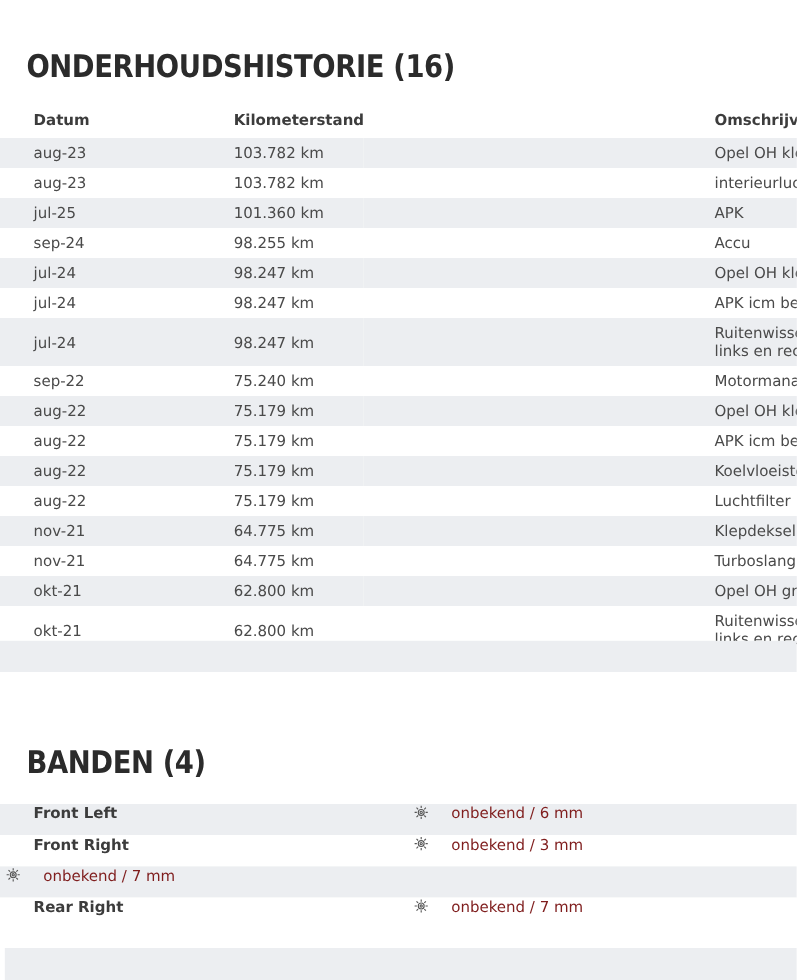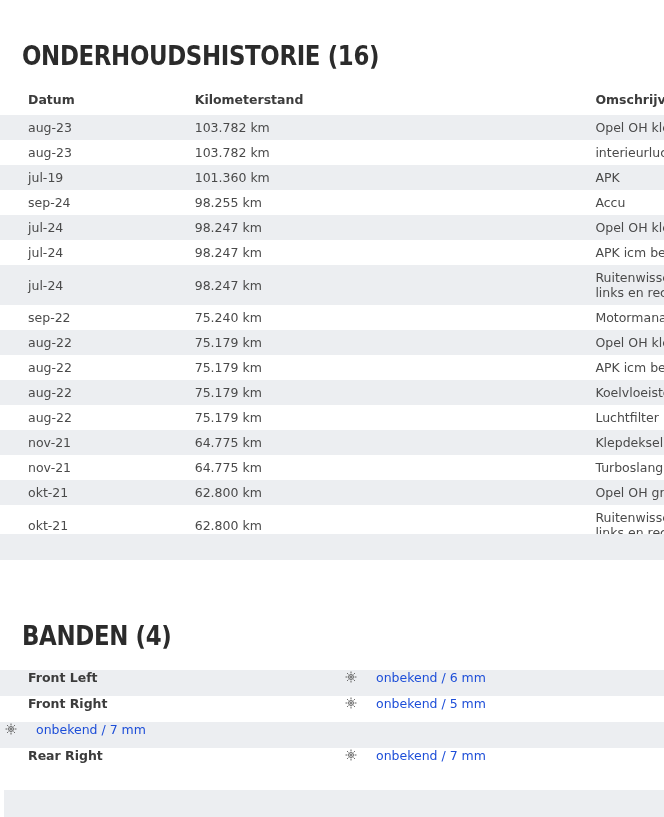--- a/index.html
+++ b/index.html
@@ -128,21 +128,21 @@
   .tyre-icon {
     width: 22px;
     display: flex;
     align-items: center;
     justify-content: center;
     color: #555;
   }
   .tyre-value {
     padding-left: 14px;
     font-size: 12.5px;
-    color: #1d4ed8;
+    color: #7f1d1d;
   }
 
   
   #band-bottom {
     position: absolute;
     left: 0;
     top: 790px;
     width: 664px;
     height: 27px;
     background: #eceef1;
@@ -177,21 +177,21 @@
           <td class="col-date">aug-23</td>
           <td class="col-km">103.782 km</td>
           <td class="col-desc">Opel OH klein</td>
         </tr>
         <tr class="even">
           <td class="col-date">aug-23</td>
           <td class="col-km">103.782 km</td>
           <td class="col-desc">interieurluchtfilter</td>
         </tr>
         <tr class="odd">
-          <td class="col-date">jul-19</td>
+          <td class="col-date">jul-25</td>
           <td class="col-km">101.360 km</td>
           <td class="col-desc">APK</td>
         </tr>
         <tr class="even">
           <td class="col-date">sep-24</td>
           <td class="col-km">98.255 km</td>
           <td class="col-desc">Accu</td>
         </tr>
         <tr class="odd">
           <td class="col-date">jul-24</td>
@@ -278,21 +278,21 @@
         <div class="tyre-label">Front Right</div>
         <div class="tyre-icon">
           <svg width="14" height="14" viewBox="0 0 24 24" aria-hidden="true">
             <g fill="none" stroke="#555555" stroke-width="1.6">
               <circle cx="12" cy="12" r="4.2"></circle>
               <circle cx="12" cy="12" r="1.6"></circle>
               <path d="M12 2.6v3.2M12 18.2v3.2M2.6 12h3.2M18.2 12h3.2M5.3 5.3l2.3 2.3M16.4 16.4l2.3 2.3M18.7 5.3l-2.3 2.3M7.6 16.4l-2.3 2.3"></path>
             </g>
           </svg>
         </div>
-        <div class="tyre-value">onbekend / 5 mm</div>
+        <div class="tyre-value">onbekend / 3 mm</div>
       </div>
       <div class="tyre-row odd">
         <div class="tyre-icon">
           <svg width="14" height="14" viewBox="0 0 24 24" aria-hidden="true">
             <g fill="none" stroke="#555555" stroke-width="1.6">
               <circle cx="12" cy="12" r="4.2"></circle>
               <circle cx="12" cy="12" r="1.6"></circle>
               <path d="M12 2.6v3.2M12 18.2v3.2M2.6 12h3.2M18.2 12h3.2M5.3 5.3l2.3 2.3M16.4 16.4l2.3 2.3M18.7 5.3l-2.3 2.3M7.6 16.4l-2.3 2.3"></path>
             </g>
           </svg>

